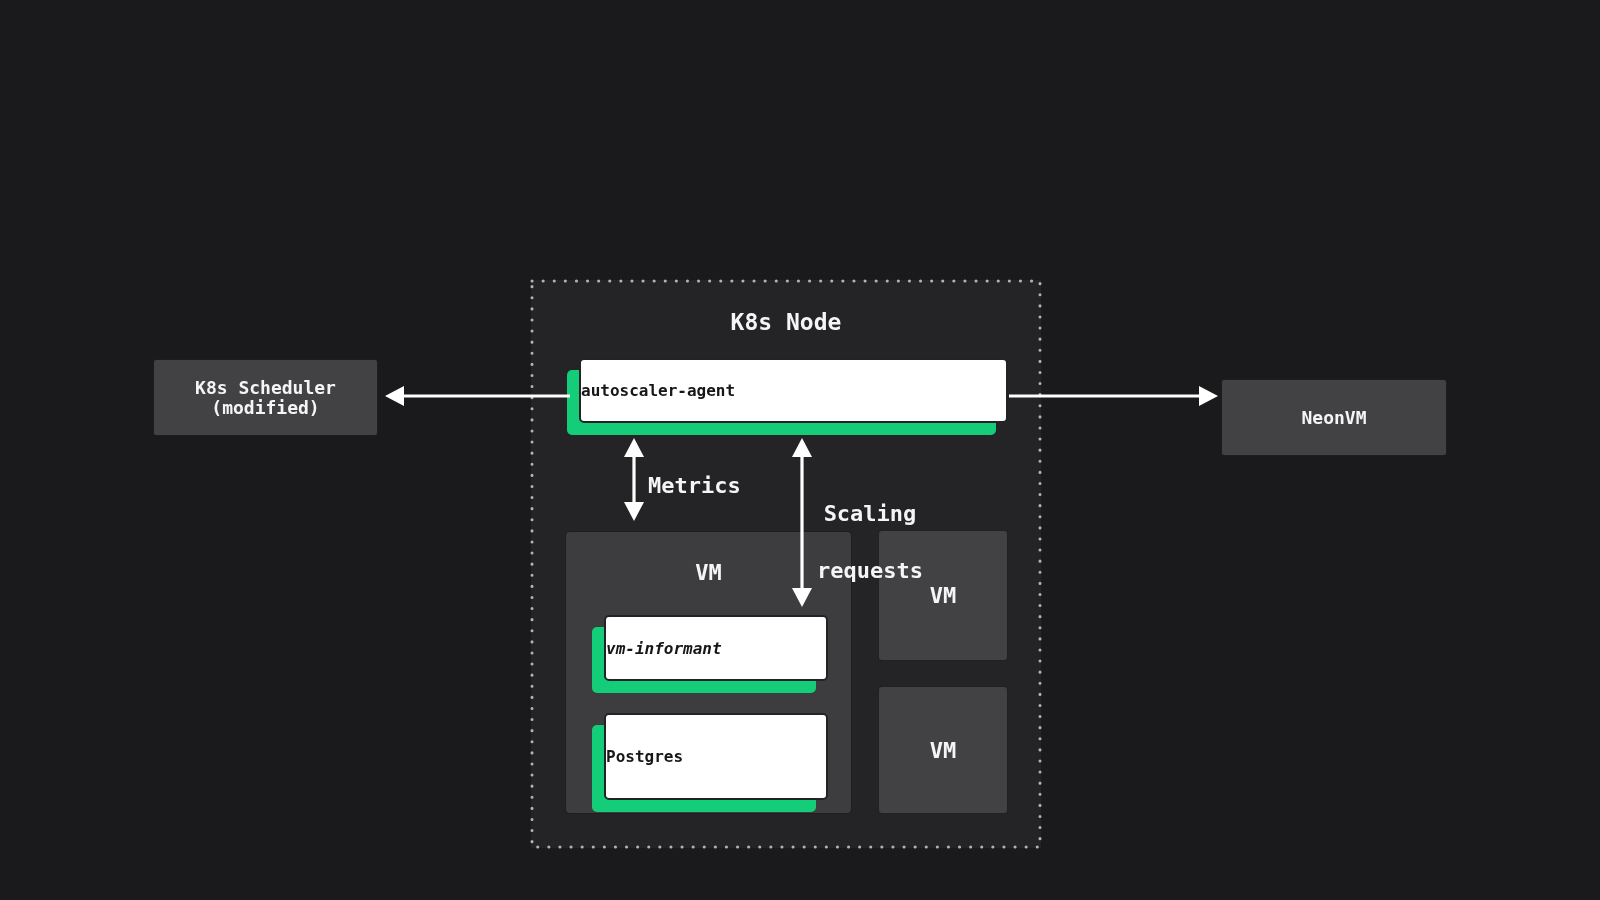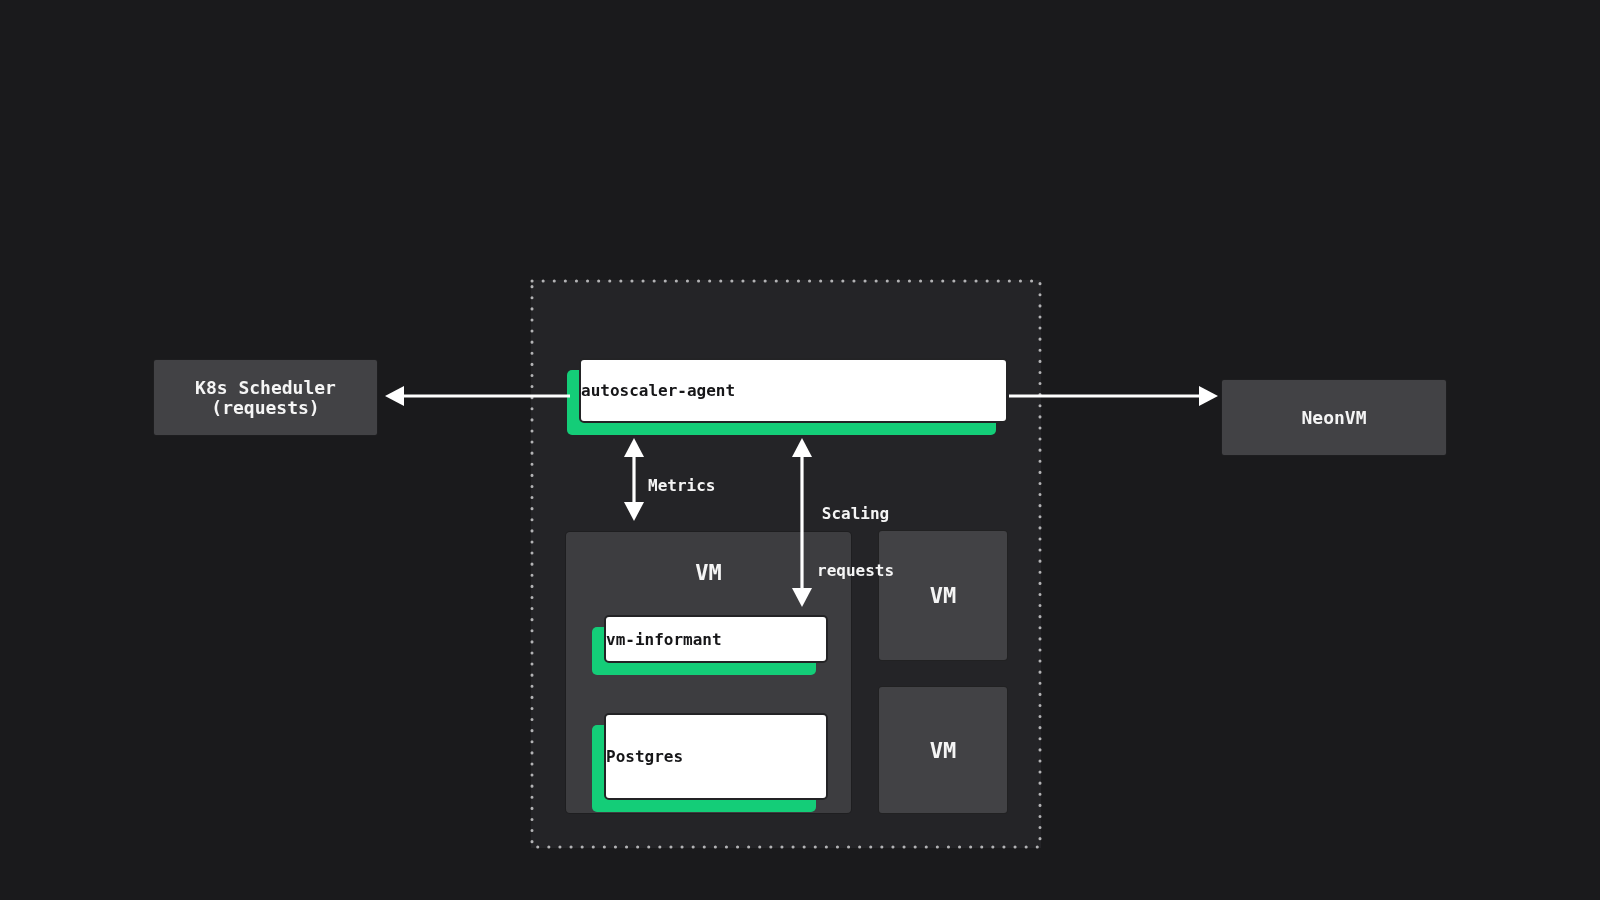--- a/index.html
+++ b/index.html
@@ -66,21 +66,21 @@
     border-radius: 5px;
     box-sizing: border-box;
     z-index: 2;
   }
   .vm-main-title {
     margin-top: 28px;
     text-align: center;
     font-size: 22px; line-height: 26px;
     color: var(--text-light, #f5f5f5);
   }
-  .vm-pod-informant { left: 38px; top: 83px; width: 224px; height: 48px; }
+  .vm-pod-informant { left: 38px; top: 83px; width: 224px; height: 66px; font-style: italic; }
   .vm-pod-postgres  { left: 38px; top: 181px; width: 224px; height: 87px; }
   .vm-main .white-box { position: absolute; }
 
   
   .vm-small {
     position: absolute;
     background: var(--gray-box-bg, #424245);
     border: 1px solid rgba(0,0,0,0.5);
     border-radius: 4px;
     box-sizing: border-box;
@@ -89,21 +89,21 @@
     font-size: 22px;
     z-index: 2;
   }
   .vm-small-1 { left: 878px; top: 530px; width: 130px; height: 131px; }
   .vm-small-2 { left: 878px; top: 686px; width: 130px; height: 128px; }
 
   
   .arrow-label {
     position: absolute;
     color: var(--text-light, #f5f5f5);
-    font-size: 16px; line-height: 19px;
+    font-size: 22px; line-height: 19px;
     z-index: 6;
     white-space: pre;
   }
   .metrics-label { left: 648px; top: 476px; }
   .scaling-label { left: 817px; top: 466px; text-align: center; }
 
   
   .overlay {
     position: absolute; left: 0; top: 0; width: 1600px; height: 900px;
     z-index: 5; pointer-events: none;
@@ -117,24 +117,25 @@
   }
   .arrow-line { stroke: var(--arrow-white, #ffffff); stroke-width: 3.2; fill: none; }
   .arrow-head { fill: var(--arrow-white, #ffffff); stroke: none; }
 </style>
 </head>
 <body>
 
 <div class="canvas">
 
   <div class="node-bg"></div>
+  <div class="node-title">K8s Node</div>
 
   <div class="gray-box scheduler-box">
     <span>K8s Scheduler</span>
-    <span>(requests)</span>
+    <span>(modified)</span>
   </div>
   <div class="gray-box neonvm-box">
     <span>NeonVM</span>
   </div>
 
   <div class="white-box autoscaler-box">
     <span>autoscaler-agent</span>
   </div>
 
   <div class="vm-main">

